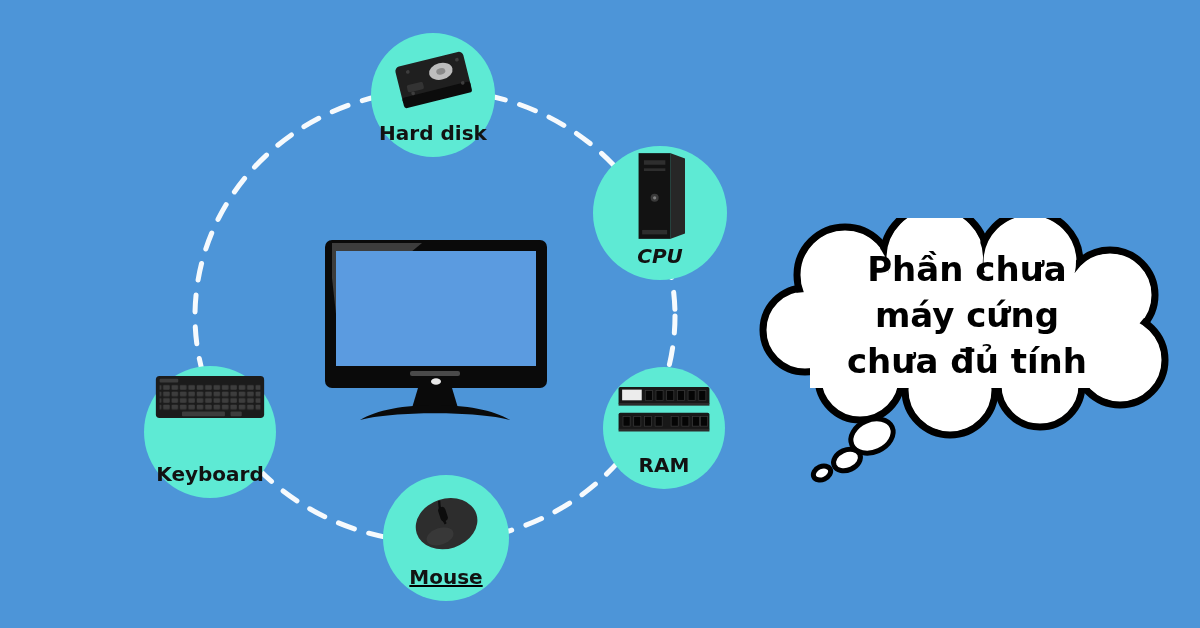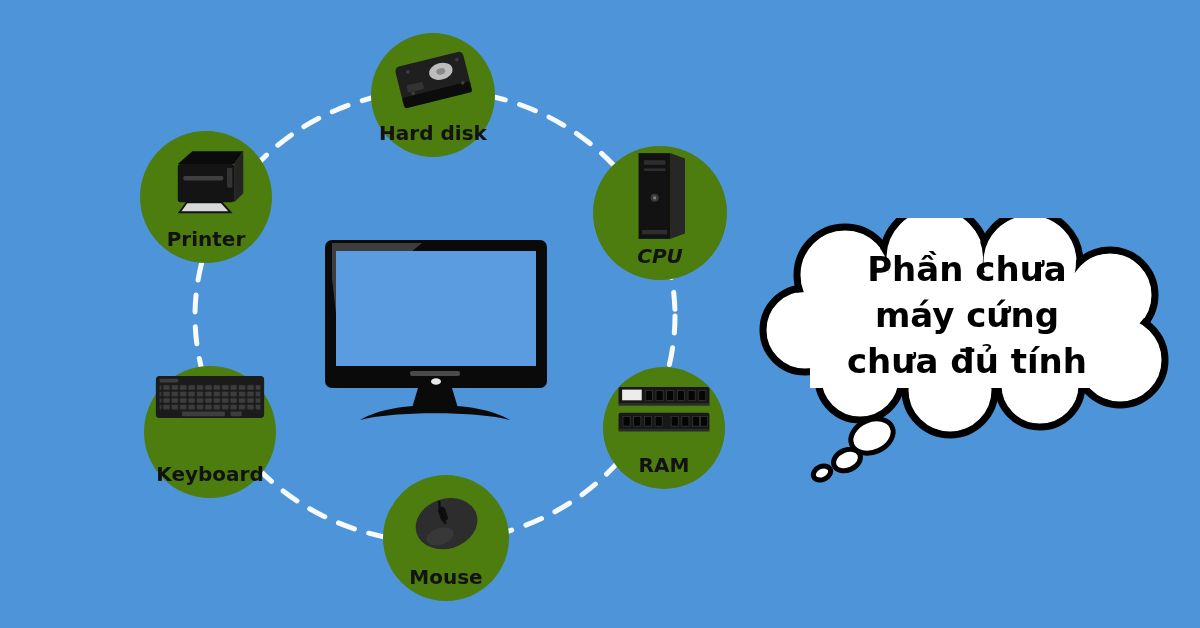--- a/index.html
+++ b/index.html
@@ -1,21 +1,21 @@
 <!DOCTYPE html>
 <html><head>
 <meta charset="utf-8">
 <style>
   html,body{margin:0;padding:0;}
   body{font-family:"DejaVu Sans","Liberation Sans",sans-serif;}
   .canvas{position:relative;width:1200px;height:628px;background:#4d95d8;overflow:hidden;}
 
   .orbit-svg{position:absolute;left:0;top:0;width:1200px;height:628px;}
 
-  .node{position:absolute;background:#4d7c0f;border-radius:50%;
+  .node{position:absolute;background:#5eead4;border-radius:50%;
         display:flex;flex-direction:column;align-items:center;justify-content:flex-end;
         box-sizing:border-box;}
   .node .icon-wrap{flex:1;display:flex;align-items:center;justify-content:center;width:100%;}
   .node .node-label{font-weight:bold;color:#121212;font-size:20px;line-height:1;
         margin-bottom:14px;white-space:nowrap;}
 
   .monitor-wrap{position:absolute;left:322px;top:238px;width:230px;height:186px;}
 
   .cloud-wrap{position:absolute;left:755px;top:218px;width:430px;height:280px;}
   .cloud-text{position:absolute;left:800px;top:246px;width:334px;
@@ -43,33 +43,20 @@
           <circle cx="80" cy="48" r="2" fill="#3d3d3d"></circle>
           <rect x="20" y="36" width="18" height="8" rx="2" fill="#333333"></rect>
           <ellipse cx="60" cy="30" rx="13" ry="9" fill="#bdbdbd"></ellipse>
           <ellipse cx="60" cy="30" rx="5" ry="3.5" fill="#8a8a8a"></ellipse>
         </g>
       </svg>
     </div>
     <div class="node-label">Hard disk</div>
   </div>
 
-  <div class="node" style="left:140px;top:131px;width:132px;height:132px;">
-    <div class="icon-wrap">
-      <svg width="100" height="88" viewBox="0 0 110 95">
-        <polygon points="24,30 40,16 96,16 86,30" fill="#0b0b0b"></polygon>
-        <polygon points="86,30 96,16 96,62 86,72" fill="#242424"></polygon>
-        <rect x="24" y="30" width="62" height="42" rx="3" fill="#141414"></rect>
-        <rect x="30" y="43" width="44" height="5" rx="2" fill="#3f3f3f"></rect>
-        <rect x="78" y="34" width="6" height="22" rx="2" fill="#333333"></rect>
-        <polygon points="34,72 72,72 82,83 26,83" fill="#d8d8d8" stroke="#111111" stroke-width="2"></polygon>
-      </svg>
-    </div>
-    <div class="node-label">Printer</div>
-  </div>
 
   <div class="node" style="left:593px;top:146px;width:134px;height:134px;font-style:italic;">
     <div class="icon-wrap">
       <svg width="72" height="100" viewBox="0 0 80 112">
         <rect x="16" y="8" width="36" height="96" fill="#121212"></rect>
         <polygon points="52,8 68,14 68,98 52,104" fill="#272727"></polygon>
         <rect x="22" y="16" width="24" height="5" fill="#2e2e2e"></rect>
         <rect x="22" y="25" width="24" height="3" fill="#2e2e2e"></rect>
         <circle cx="34" cy="58" r="4.5" fill="#3a3a3a"></circle>
         <circle cx="34" cy="58" r="1.8" fill="#808080"></circle>
@@ -121,21 +108,21 @@
         <rect x="2" y="5" width="116" height="45" rx="4" fill="#1b1b1b"></rect>
         <rect x="6" y="8" width="20" height="4" rx="1" fill="#3c3c3c"></rect>
         <rect x="6" y="14" width="108" height="28" fill="url(#keys-pat)"></rect>
         <rect x="30" y="43" width="46" height="5" rx="1" fill="#3d3d3d"></rect>
         <rect x="82" y="43" width="12" height="5" rx="1" fill="#3d3d3d"></rect>
       </svg>
     </div>
     <div class="node-label">Keyboard</div>
   </div>
 
-  <div class="node" style="left:383px;top:475px;width:126px;height:126px;">
+  <div class="node" style="left:383px;top:475px;width:126px;height:126px;text-decoration:underline;">
     <div class="icon-wrap">
       <svg width="88" height="72" viewBox="0 0 90 78">
         <g transform="rotate(-18 45 40)">
           <ellipse cx="45" cy="42" rx="34" ry="27" fill="#2d2d2d"></ellipse>
           <ellipse cx="34" cy="53" rx="15" ry="9" fill="#474747" opacity="0.45"></ellipse>
           <path d="M45,16 Q41,30 44,42" stroke="#0e0e0e" stroke-width="2.5" fill="none"></path>
           <rect x="40.5" y="23" width="8" height="16" rx="4" fill="#0d0d0d"></rect>
         </g>
       </svg>
     </div>

